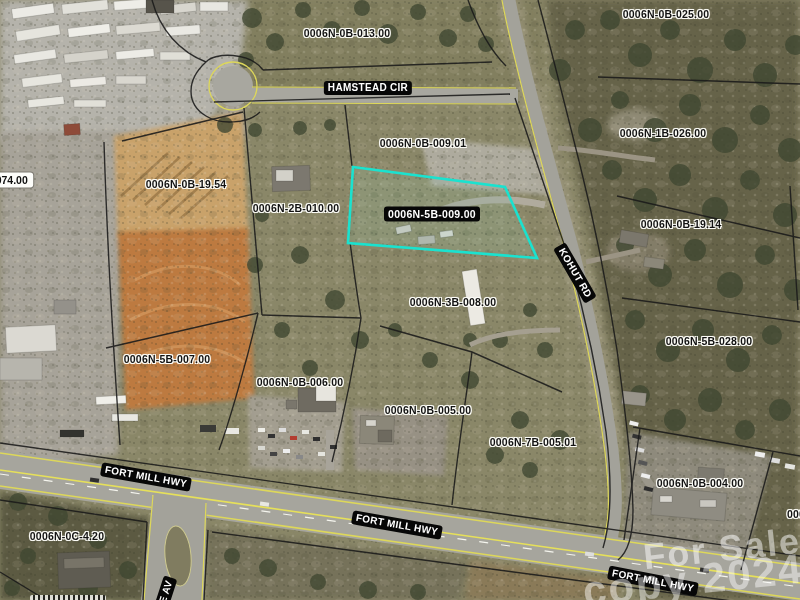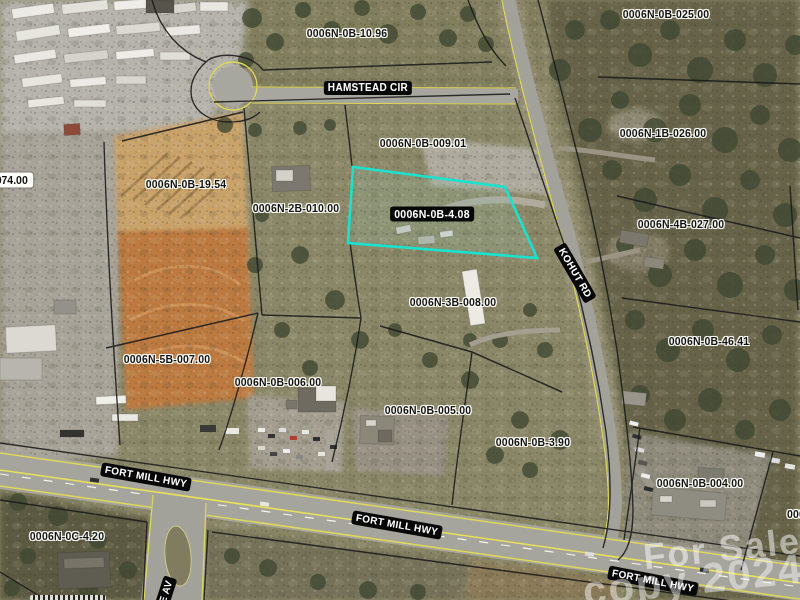--- a/index.html
+++ b/index.html
@@ -314,34 +314,34 @@
     <path d="M212,532 L800,610"></path>
     <path d="M147,522 L143,600"></path>
     <path d="M208,530 L204,600"></path>
     <path d="M0,572 L46,600"></path>
     <path d="M790,186 L798,310"></path>
   </g>
 
   <polygon points="353,167 505,187 537,258 348,243" fill="rgba(26,226,207,0.06)" stroke="#1ae2cf" stroke-width="2.6"></polygon>
 </svg>
 
-<div class="plabel" style="left:347px;top:33px">0006N-0B-10.96</div>
+<div class="plabel" style="left:347px;top:33px">0006N-0B-013.00</div>
 <div class="plabel" style="left:666px;top:14px">0006N-0B-025.00</div>
 <div class="plabel" style="left:663px;top:133px">0006N-1B-026.00</div>
 <div class="plabel" style="left:423px;top:143px">0006N-0B-009.01</div>
 <div class="plabel" style="left:186px;top:184px">0006N-0B-19.54</div>
 <div class="plabel" style="left:296px;top:208px">0006N-2B-010.00</div>
-<div class="pill selpill" style="left:432px;top:214px">0006N-0B-4.08</div>
-<div class="plabel" style="left:681px;top:224px">0006N-4B-027.00</div>
+<div class="pill selpill" style="left:432px;top:214px">0006N-5B-009.00</div>
+<div class="plabel" style="left:681px;top:224px">0006N-0B-19.14</div>
 <div class="plabel" style="left:453px;top:302px">0006N-3B-008.00</div>
-<div class="plabel" style="left:709px;top:341px">0006N-0B-46.41</div>
+<div class="plabel" style="left:709px;top:341px">0006N-5B-028.00</div>
 <div class="plabel" style="left:167px;top:359px">0006N-5B-007.00</div>
-<div class="plabel" style="left:278px;top:382px">0006N-0B-006.00</div>
+<div class="plabel" style="left:300px;top:382px">0006N-0B-006.00</div>
 <div class="plabel" style="left:428px;top:410px">0006N-0B-005.00</div>
-<div class="plabel" style="left:533px;top:442px">0006N-0B-3.90</div>
+<div class="plabel" style="left:533px;top:442px">0006N-7B-005.01</div>
 <div class="plabel" style="left:700px;top:483px">0006N-0B-004.00</div>
 <div class="plabel" style="left:67px;top:536px">0006N-0C-4.20</div>
 
 <div class="whitepill" style="left:10px;top:180px">-074.00</div>
 <div class="plabel" style="left:796px;top:514px">000</div>
 <div class="sliver"></div>
 
 <div class="pill" style="left:368px;top:88px">HAMSTEAD CIR</div>
 <div class="pill" style="left:575px;top:273px;transform:translate(-50%,-50%) rotate(60deg)">KOHUT RD</div>
 <div class="pill" style="left:146px;top:477px;transform:translate(-50%,-50%) rotate(10deg)">FORT MILL HWY</div>

